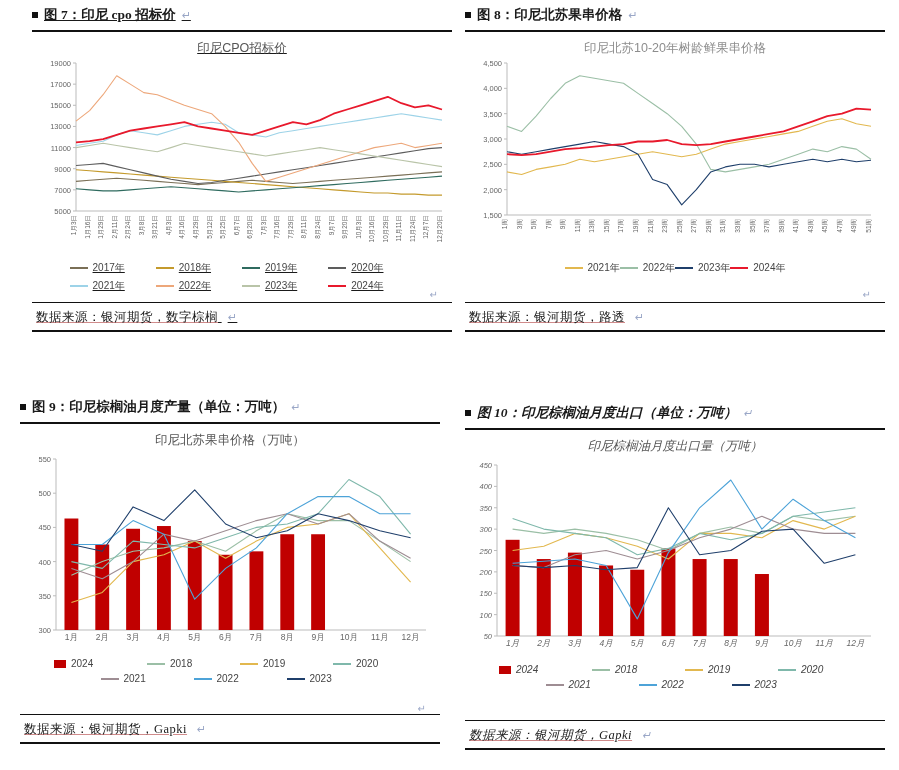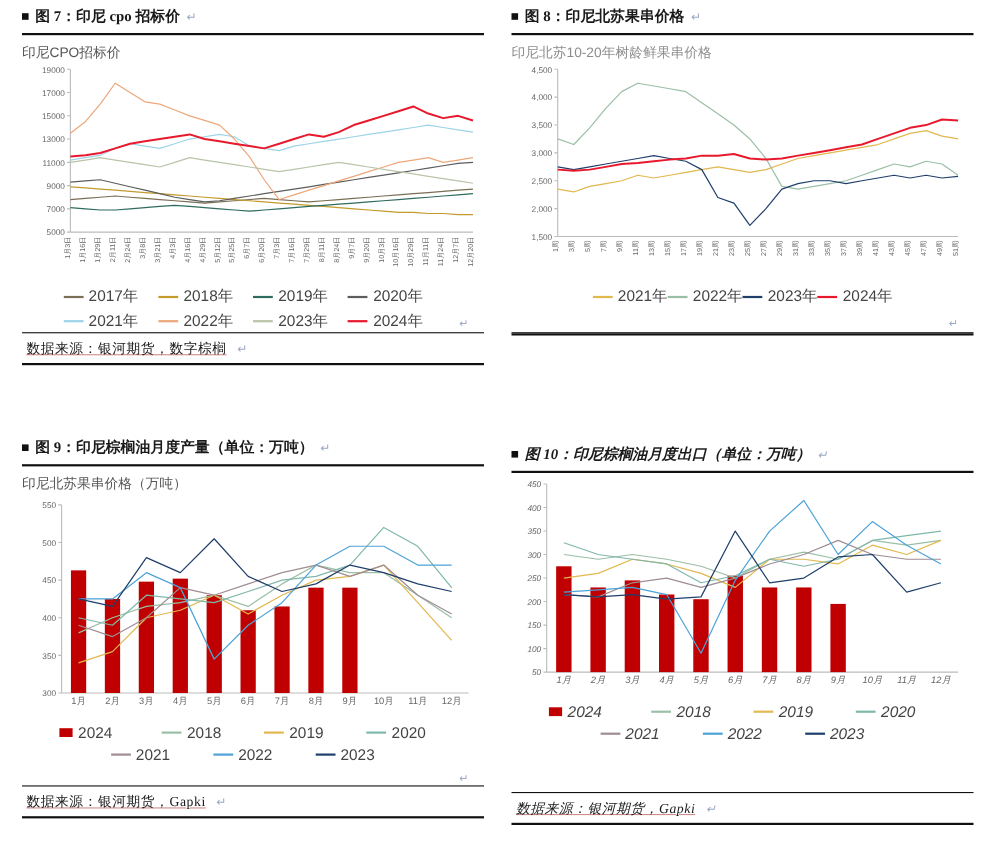--- a/index.html
+++ b/index.html
@@ -7,57 +7,57 @@
     width:899px;height:770px;
     background:#ffffff;
     font-family:"Liberation Serif", serif;
     color:#1a1a1a;
     overflow:hidden;
   }
   .page{position:relative;width:899px;height:770px;}
 
   
   .quad{position:absolute;width:420px;}
-  .q1{left:20px;top:6px;}
+  .q1{left:32px;top:6px;text-decoration:underline;}
   .q2{left:465px;top:6px;}
   .q3{left:20px;top:398px;}
   .q4{left:465px;top:404px;font-style:italic;}
 
   .fig-head{
     display:flex;align-items:center;
     font-weight:bold;font-size:13.5px;
     padding-bottom:6px;
     white-space:nowrap;
   }
   .bullet{
     display:inline-block;width:6px;height:6px;background:#111;
     margin-right:6px;flex:0 0 auto;
   }
   .pilcrow{color:#9aa7c7;font-weight:normal;margin-left:6px;font-size:11px;}
   .hr{height:2px;background:#111;width:100%;}
   .hr-thin{height:1px;background:#111;width:100%;}
 
   .chart-box{position:relative;height:270px;width:420px;}
   .chart-title{
-    font-size:12.5px;color:#555;
+    text-align:center;font-size:12.5px;color:#555;
     padding-top:8px;font-family:"Liberation Sans",sans-serif;
   }
   .chart-title.gray{color:#8d8d8d;}
 
   svg{display:block;}
 
   .source{
     font-size:12.5px;font-family:"Liberation Serif",serif;
     padding:6px 0 4px 4px;letter-spacing:0.5px;
   }
   .wavy{ text-decoration: underline; text-decoration-color:#d08b8b;text-align:right; }
 
   .legend{
     display:flex;flex-wrap:wrap;justify-content:center;
-    font-size:14px;font-family:"Liberation Sans",sans-serif;color:#444;
+    font-size:10px;font-family:"Liberation Sans",sans-serif;color:#444;
     padding:2px 14px 0 14px;
   }
   .legend.cols4 .li{width:22%;}
   .legend .li{display:flex;align-items:center;margin:2px 0;}
   .legend .sw{display:inline-block;width:18px;height:2px;margin-right:5px;}
   .legend .sw.box{height:8px;width:12px;}
   .legend-wide{justify-content:center;padding-left:34px;}
   .legend-wide .li{width:25%;}
   .tiny-p{position:absolute;right:14px;color:#9aa7c7;font-size:10px;}
 </style>
@@ -250,20 +250,24 @@
           </div>
           <div class="li">
             <span class="sw" style="background: rgb(232, 25, 44);"></span>
             <span>2024年</span>
           </div>
         </div>
       <span class="tiny-p" style="bottom:2px;">↵</span>
     </div>
 
     <div class="hr-thin"></div>
+    <div class="source">
+      <span class="wavy">数据来源：银河期货，路透</span>
+      <span class="pilcrow">↵</span>
+    </div>
     <div class="hr"></div>
   </div>
 
   <div class="quad q3">
     <div class="fig-head">
       <span class="bullet"></span>
       <span>图 9：印尼棕榈油月度产量（单位：万吨）</span>
       <span class="pilcrow">↵</span>
     </div>
     <div class="hr"></div>
@@ -356,20 +360,21 @@
 
   <div class="quad q4">
     <div class="fig-head">
       <span class="bullet"></span>
       <span>图 10：印尼棕榈油月度出口（单位：万吨）</span>
       <span class="pilcrow">↵</span>
     </div>
     <div class="hr"></div>
 
     <div class="chart-box" style="height:290px;">
+      <div class="chart-title">印尼棕榈油月度出口量（万吨）</div>
       <svg id="svg3" width="420" height="205">
           <line x1="32" y1="10" x2="32" y2="181" stroke="#bbb" stroke-width="1"></line>
           <line x1="32" y1="181" x2="406" y2="181" stroke="#bbb" stroke-width="1"></line>
           <line x1="29" y1="181" x2="32" y2="181" stroke="#bbb"></line>
           <text x="27" y="184" text-anchor="end" font-size="7.5" fill="#666" font-family="Liberation Sans, sans-serif">50</text>
           <line x1="29" y1="159.625" x2="32" y2="159.625" stroke="#bbb"></line>
           <text x="27" y="162.625" text-anchor="end" font-size="7.5" fill="#666" font-family="Liberation Sans, sans-serif">100</text>
           <line x1="29" y1="138.25" x2="32" y2="138.25" stroke="#bbb"></line>
           <text x="27" y="141.25" text-anchor="end" font-size="7.5" fill="#666" font-family="Liberation Sans, sans-serif">150</text>
           <line x1="29" y1="116.875" x2="32" y2="116.875" stroke="#bbb"></line>

